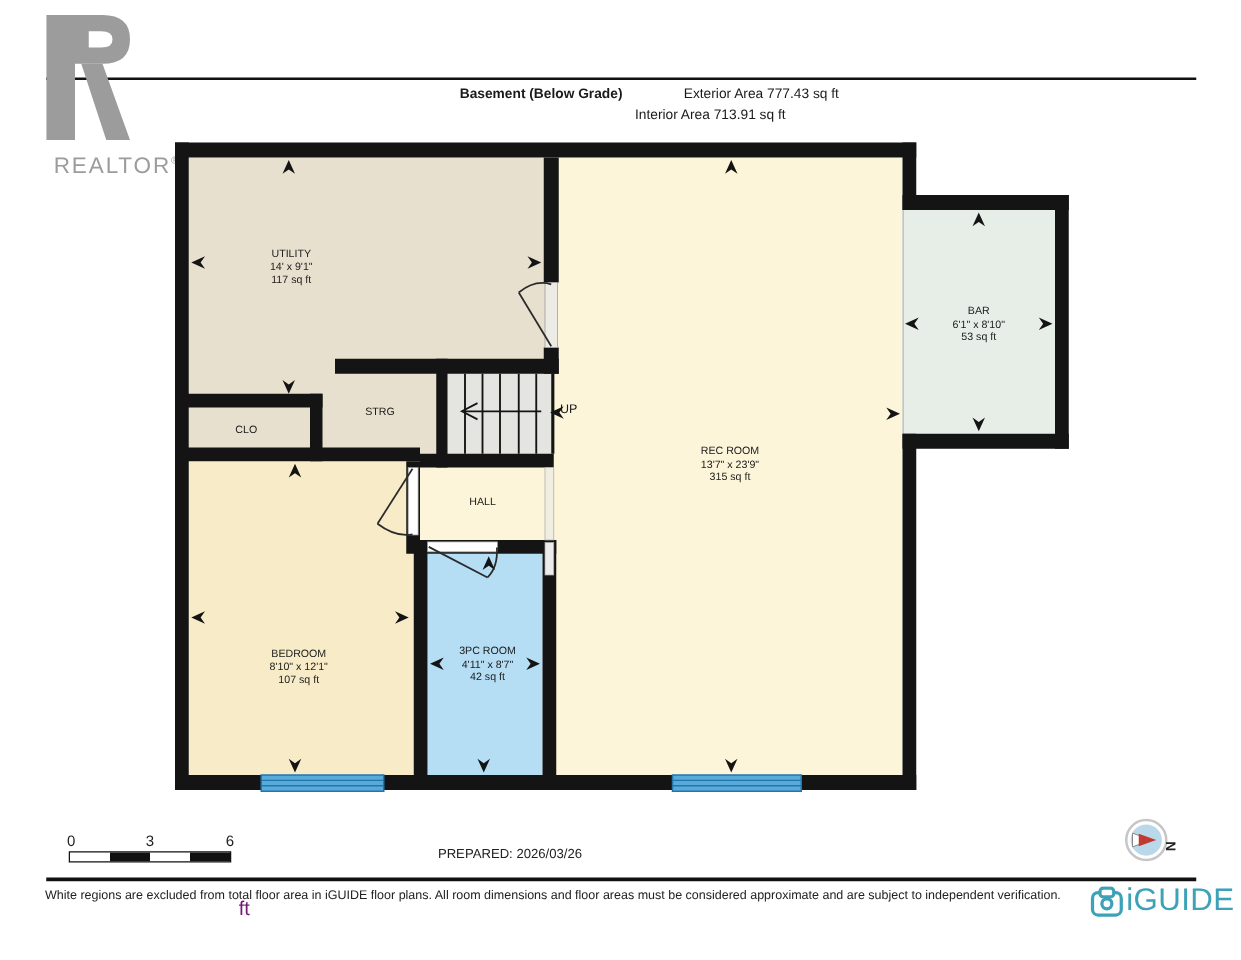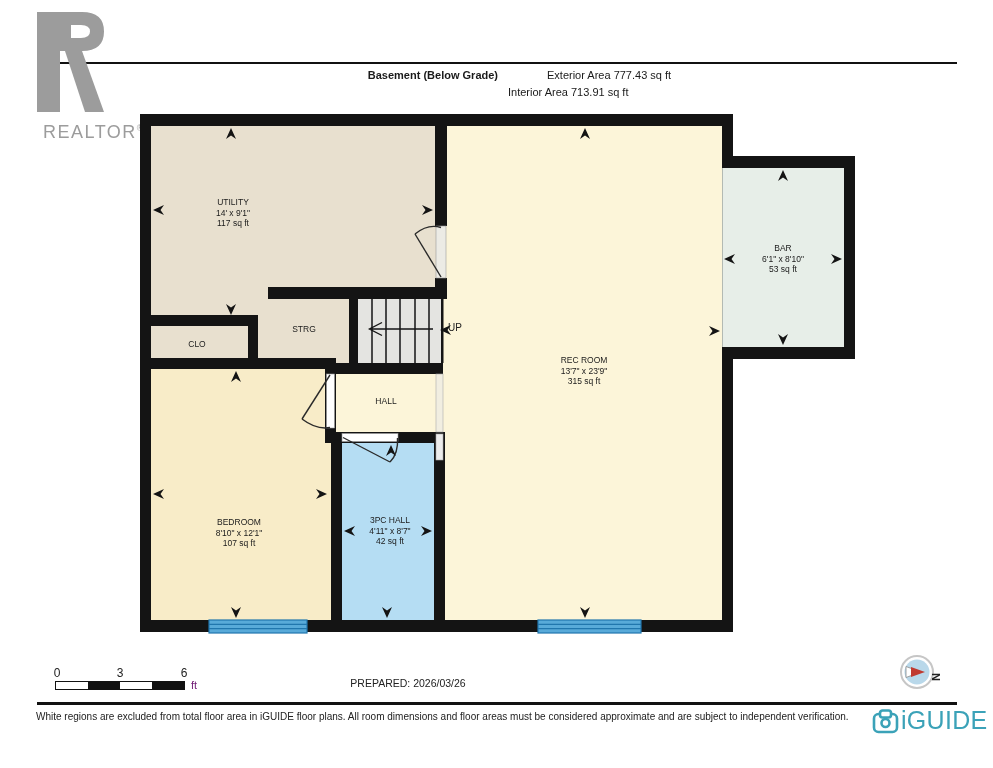--- a/index.html
+++ b/index.html
@@ -5,21 +5,21 @@
   html,body{margin:0;padding:0;background:#fff;}
   #page{position:relative;width:993px;height:768px;background:#ffffff;overflow:hidden;
         font-family:"Liberation Sans", sans-serif;color:#1a1a1a;}
   .abs{position:absolute;}
   .title{font-size:20px;font-weight:bold;letter-spacing:0.2px;}
   .subhead{font-size:11px;}
   .rlabel{position:absolute;transform:translate(-50%,-50%);text-align:center;
           font-size:8.5px;line-height:10.5px;color:#1b1b1b;white-space:nowrap;}
   .uplabel{position:absolute;font-size:10px;color:#1b1b1b;}
   .scale-num{position:absolute;font-size:12px;transform:translateX(-50%);color:#222;}
-  .scale-unit{position:absolute;font-size:11px;color:#701a75;}
+  .scale-unit{position:absolute;font-size:16px;color:#701a75;margin-top:40px;}
   .scalebar{position:absolute;left:55px;top:681px;width:130px;height:9px;
             border:1.6px solid #111;box-sizing:border-box;
             background:linear-gradient(90deg,#fff 0 25%,#111 25% 50%,#fff 50% 75%,#111 75% 100%);}
   .prepared{position:absolute;left:0;top:677px;width:816px;text-align:center;
             font-size:10.5px;color:#222;}
   .hline{position:absolute;background:#111;}
   .footer-text{position:absolute;left:36px;top:711px;font-size:10px;color:#222;white-space:nowrap;}
   .realtor-word{position:absolute;left:6px;top:110px;font-size:18px;letter-spacing:1.5px;}
   .realtor-word sup{font-size:9px;}
   .brand-text{position:absolute;left:901px;top:706px;font-size:25px;letter-spacing:0.3px;}
@@ -175,21 +175,21 @@
     <div>BAR</div>
     <div>6'1" x 8'10"</div>
     <div>53 sq ft</div>
   </div>
   <div class="rlabel" style="left:239px;top:501px;margin-top:32px;">
     <div>BEDROOM</div>
     <div>8'10" x 12'1"</div>
     <div>107 sq ft</div>
   </div>
   <div class="rlabel" style="left:390px;top:531px;">
-    <div>3PC HALL</div>
+    <div>3PC ROOM</div>
     <div>4'11" x 8'7"</div>
     <div>42 sq ft</div>
   </div>
   <div class="uplabel" style="left:448px;top:322px;">UP</div>
 
   <div>
     <div class="scale-num" style="left:57px;top:666px;">0</div>
     <div class="scale-num" style="left:120px;top:666px;">3</div>
     <div class="scale-num" style="left:184px;top:666px;">6</div>
     <div class="scalebar"></div>

